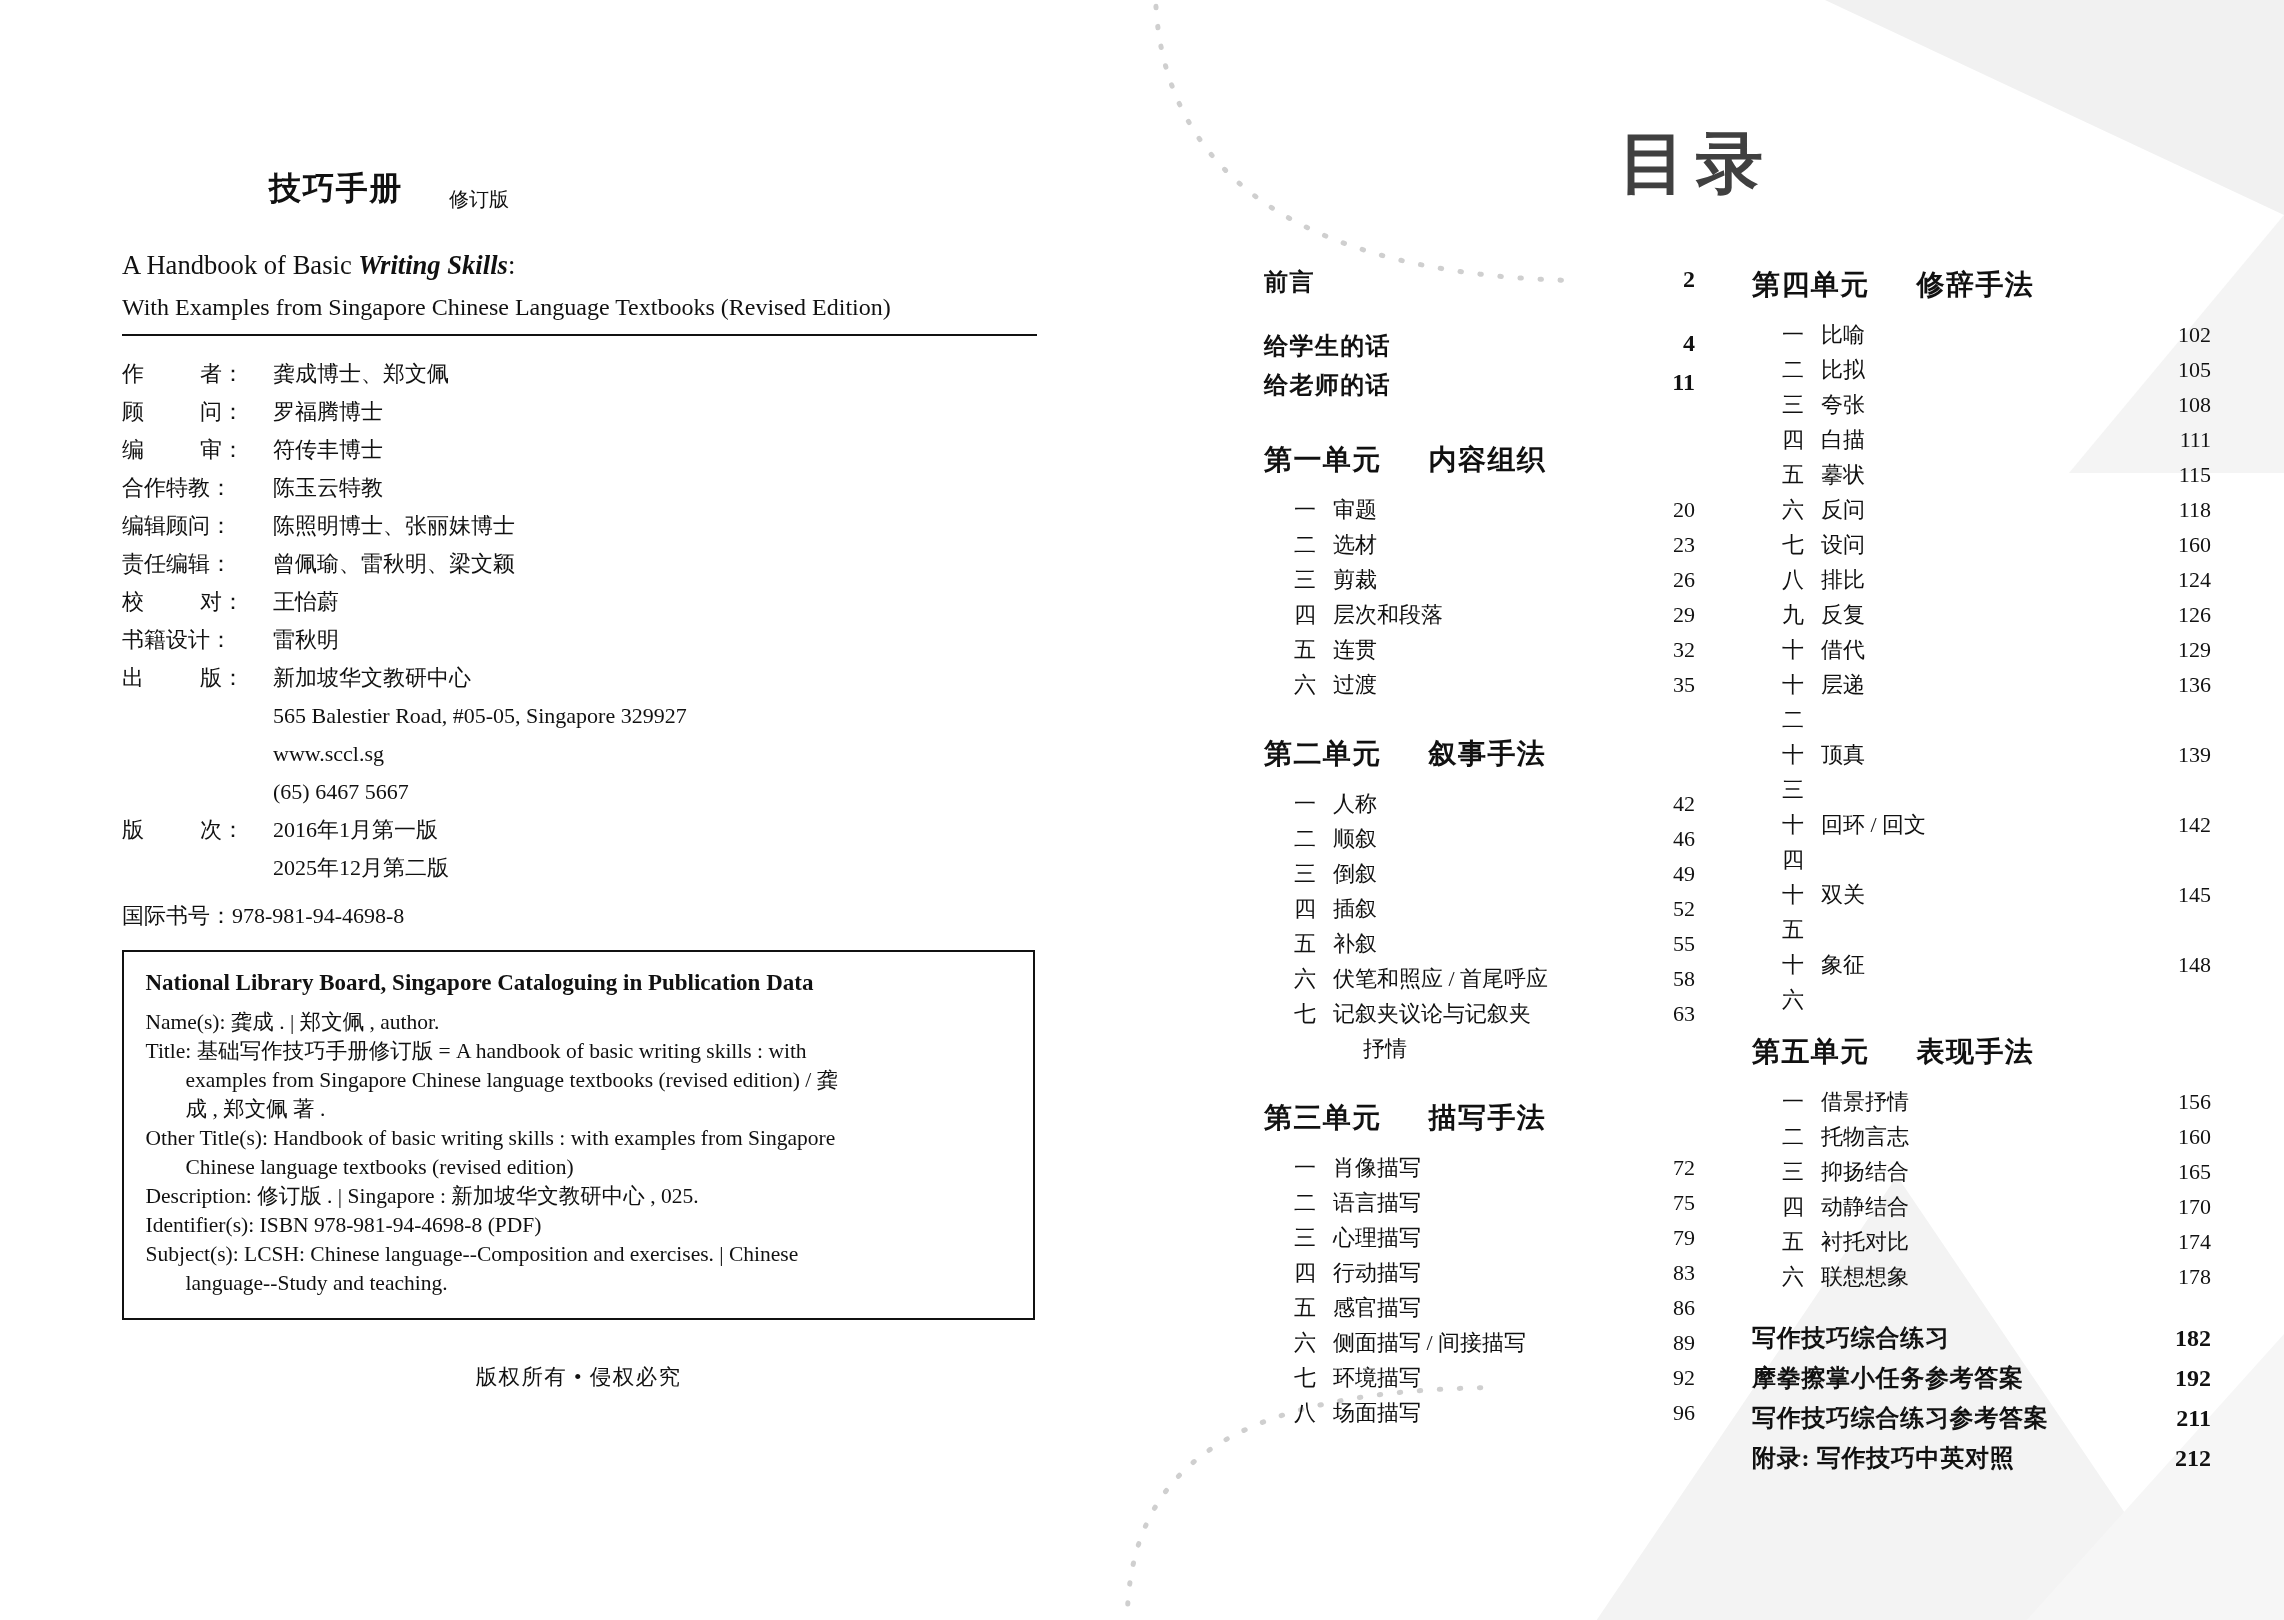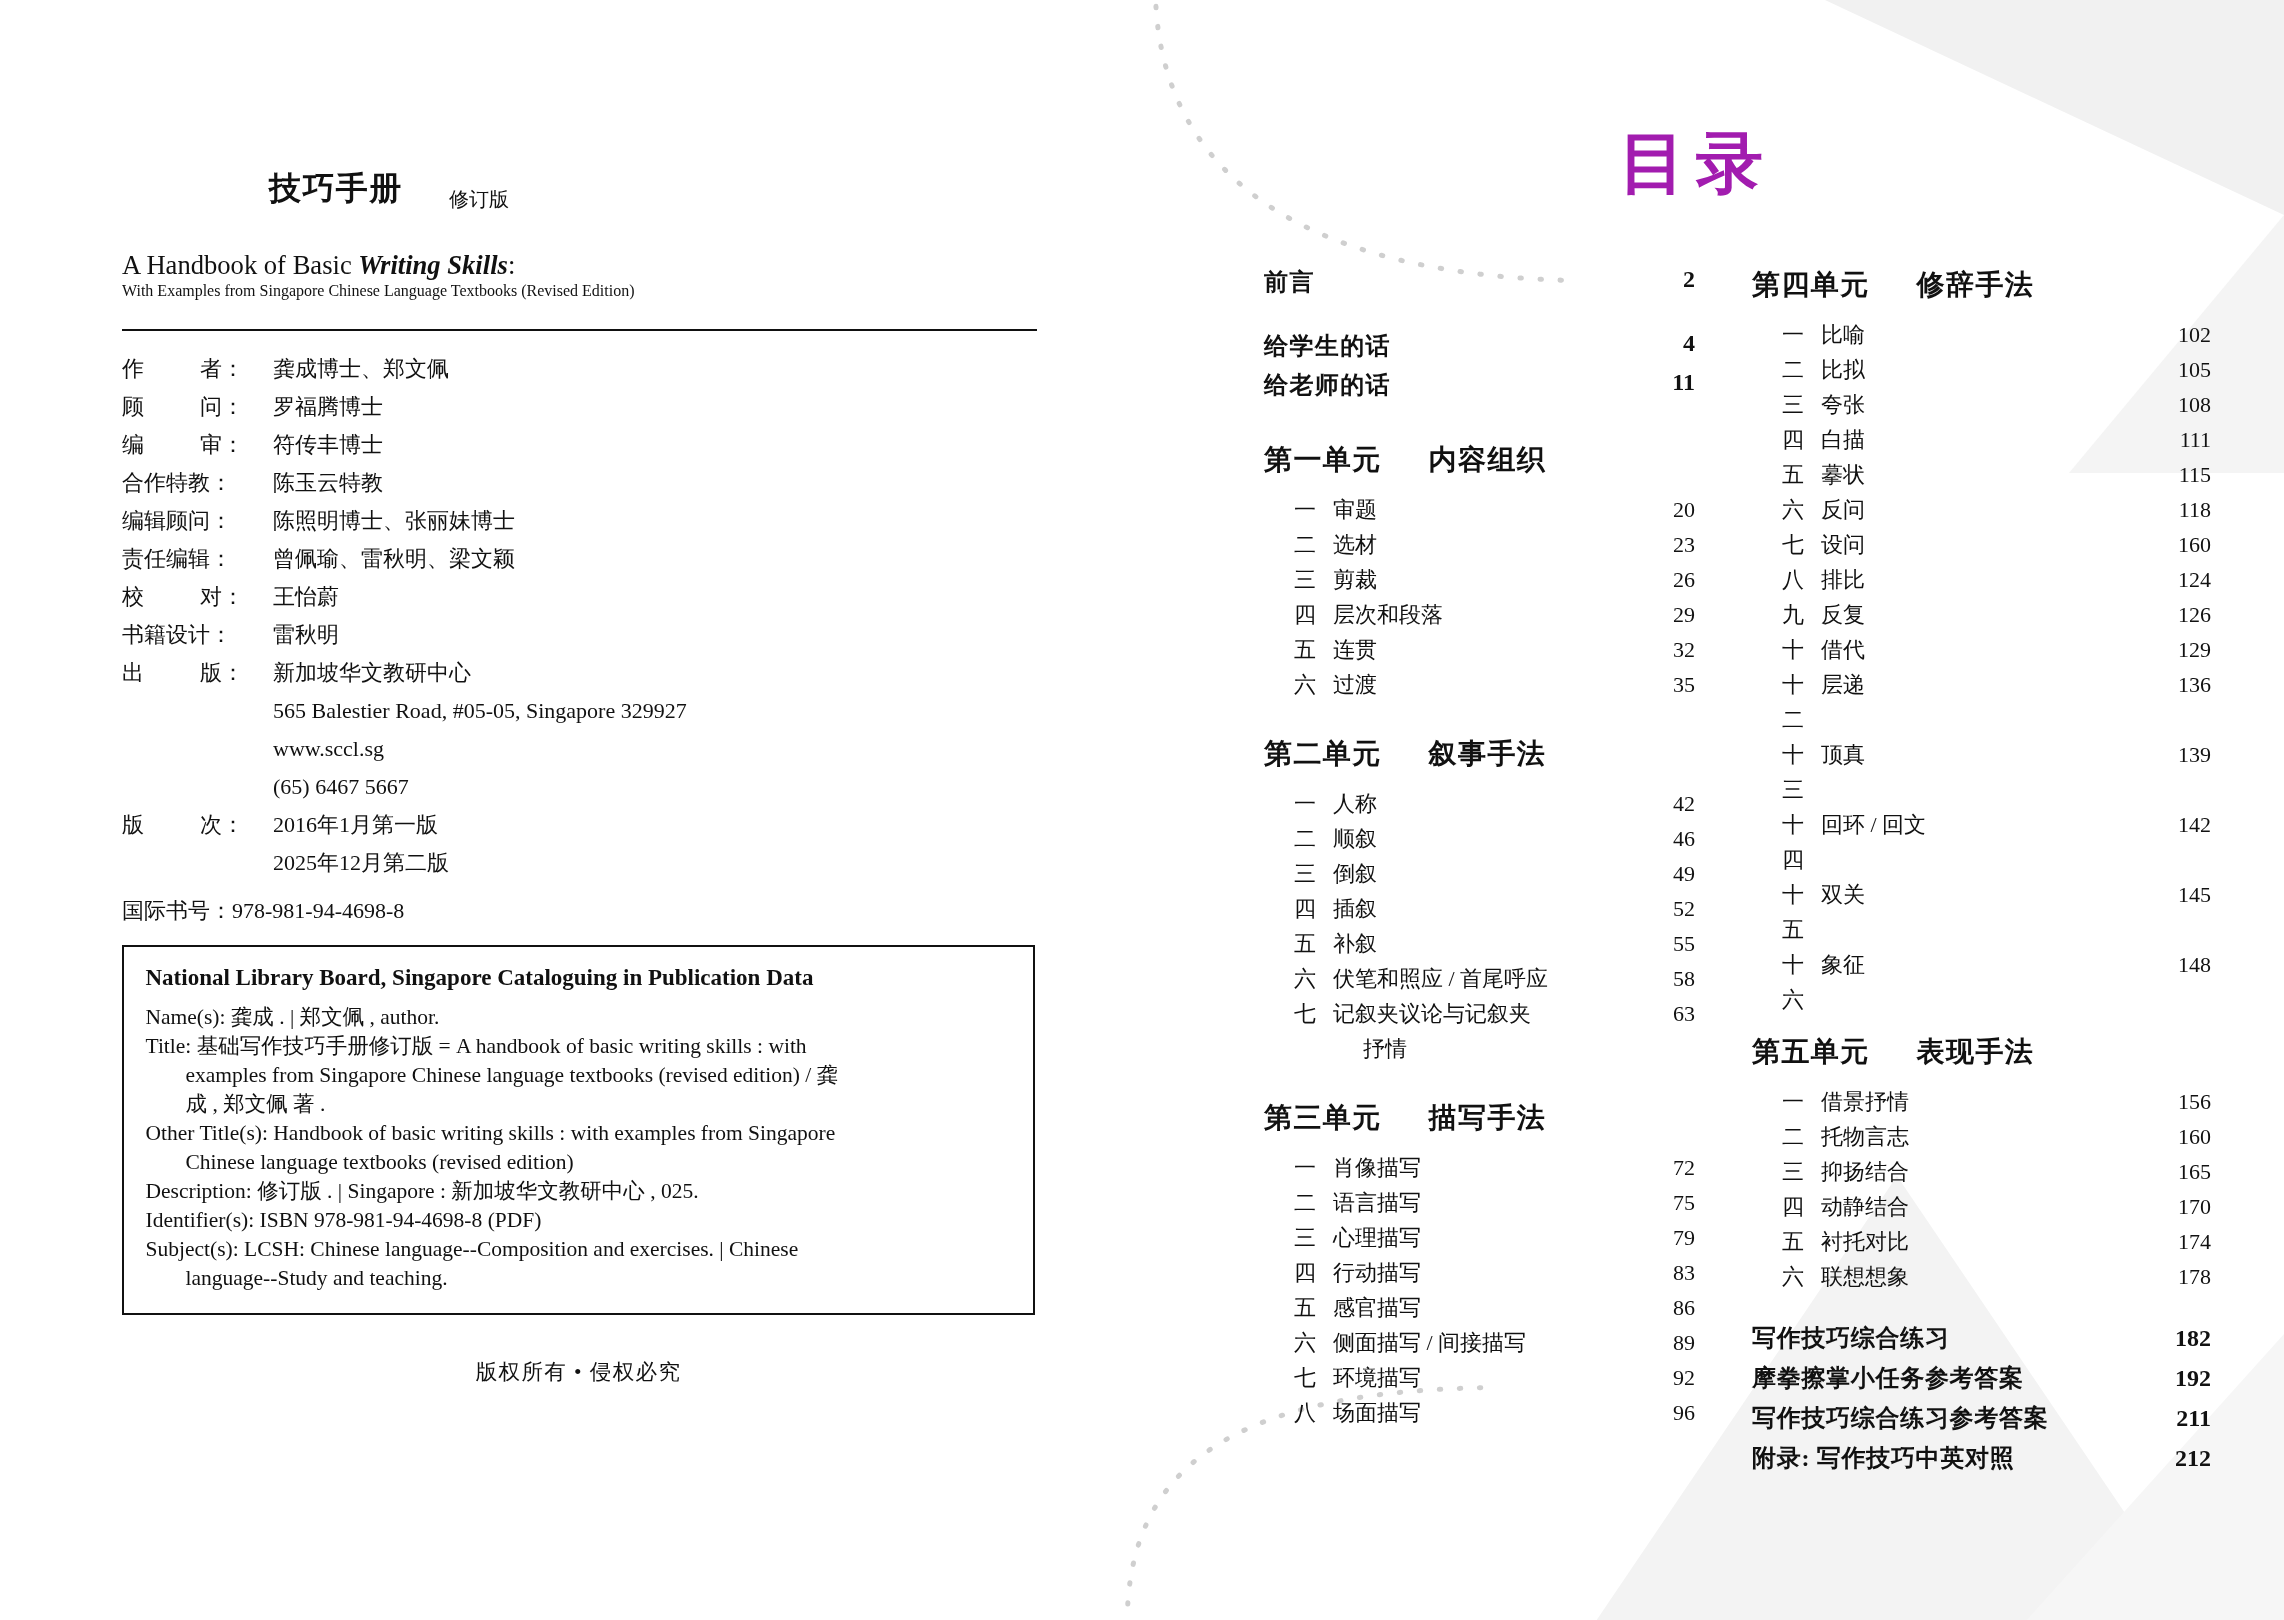--- a/index.html
+++ b/index.html
@@ -95,23 +95,23 @@
     position: absolute;
     left: 327px; top: 78px;
     font-size: 20px;
   }
   .title-en1 {
     font-size: 26.6px;
     margin-top: 20px;
   }
   .title-en1 i { font-weight: 700; }
   .title-en2 {
-    font-size: 16px;
-    margin-top: 1px;
-    padding-bottom: 29px;
+    font-size: 24px;
+    margin-top: 13px;
+    padding-bottom: 13px;
     width: 915px;
     border-bottom: 2.2px solid #111;
   }
 
   .credits {
     margin-top: 18.7px;
     font-size: 22px;
     line-height: 38px;
   }
   .credit-row {
@@ -173,21 +173,21 @@
     left: 1120px; top: 0;
     width: 1164px; height: 1621px;
   }
   .toc-heading {
     position: absolute;
     left: 499px;
     top: 118px;
     font-family: "DejaVu Sans", sans-serif;
     font-weight: 700;
     font-size: 67px;
-    color: #a21caf;
+    color: #404040;
     letter-spacing: 10px;
   }
   .col {
     position: absolute;
     top: 266px;
   }
   .col-left { left: 144px; width: 431px; }
   .col-right { left: 632px; width: 459px; }
 
   .toc-front {

